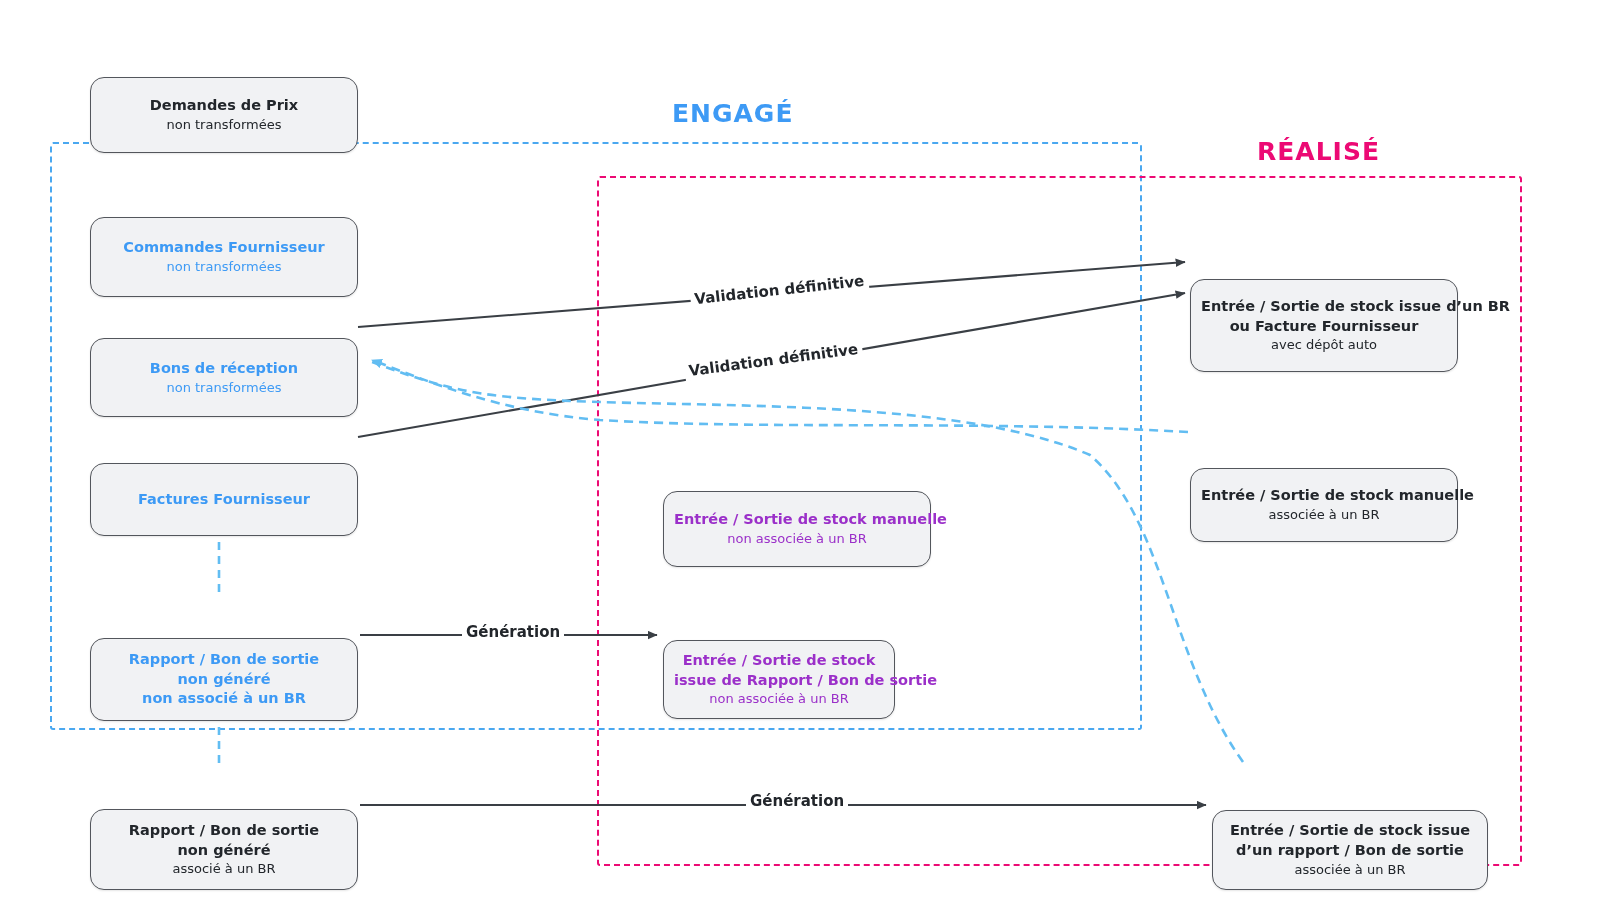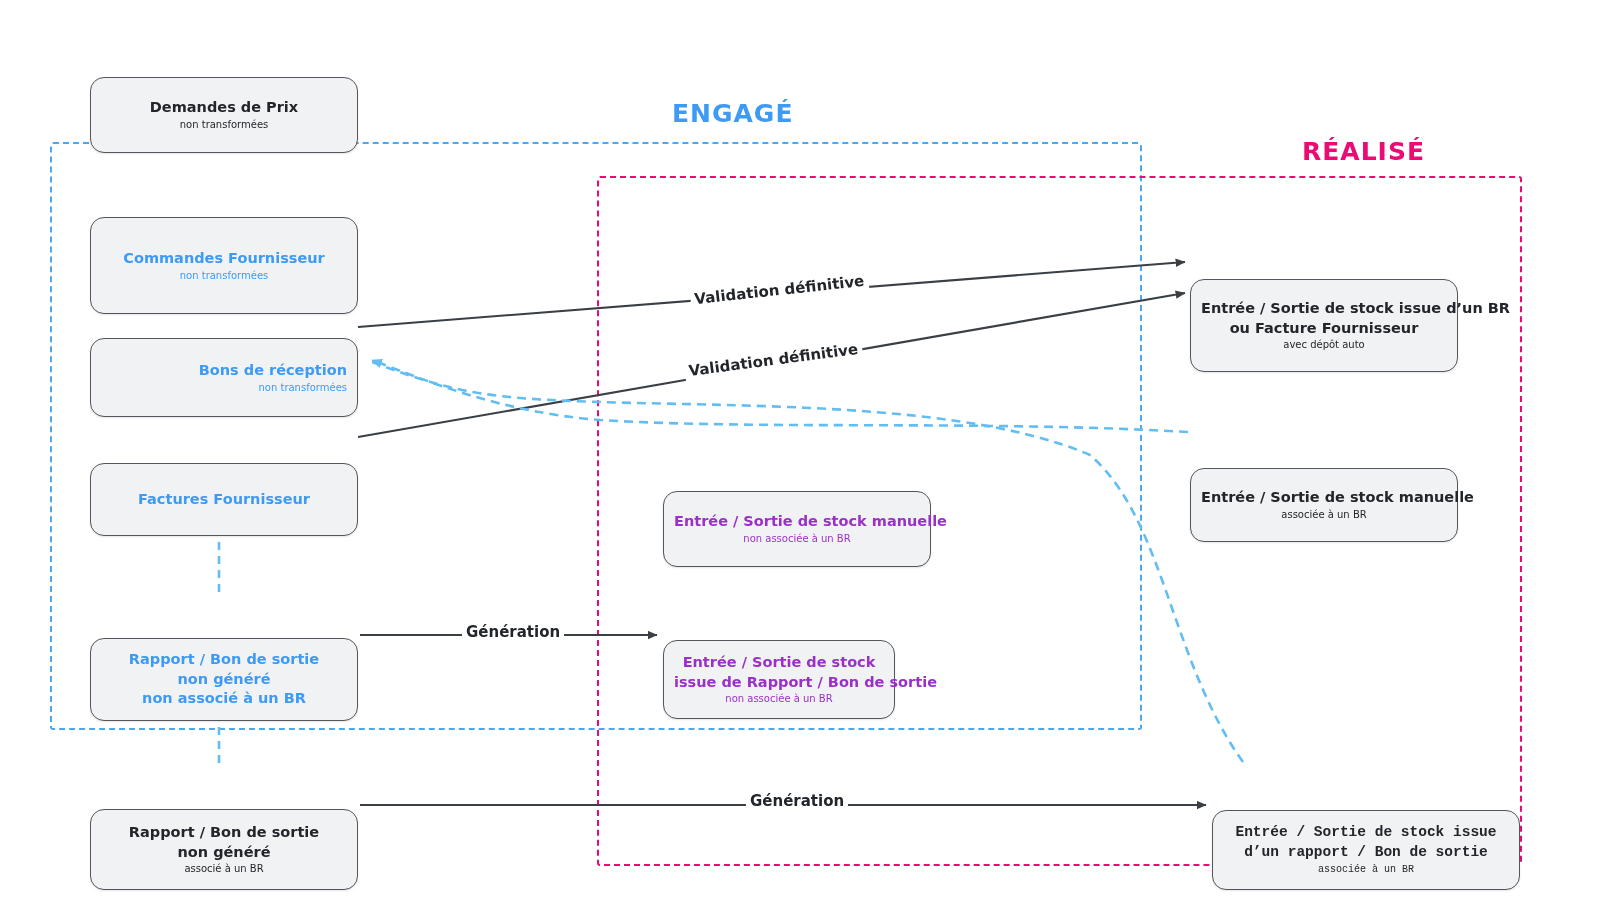--- a/index.html
+++ b/index.html
@@ -18,53 +18,53 @@
   }
   .group-realise{
     left:597px;top:176px;width:925px;height:690px;
     border:2px dashed #ec0a74;border-radius:3px;
   }
   .group-title{
     position:absolute;font-weight:bold;letter-spacing:1px;
     font-size:25px;white-space:nowrap;
   }
   .title-engage{left:672px;top:99px;color:#3d9af5;}
-  .title-realise{left:1302px;top:137px;color:#ec0a74;}
+  .title-realise{left:1257px;top:137px;color:#ec0a74;}
 
   
   .node{
     position:absolute;box-sizing:border-box;
     background:#f1f2f4;border:1.6px solid #53565c;border-radius:14px;
     display:flex;align-items:center;justify-content:center;
     text-align:center;line-height:1.36;
     box-shadow:0 1px 2px rgba(0,0,0,.10);
     padding:4px 10px;
     margin-top:44px;
   }
   .node .txt{width:100%;}
   .ln{display:block;white-space:nowrap;}
   .b{font-weight:bold;}
   .dark{color:#22262b;}
   .blue{color:#3d9af5;}
   .purple{color:#9b30c9;}
   .f15{font-size:14.5px;}
-  .f14{font-size:10px;}
+  .f14{font-size:13px;}
 
   
   #n-demandes   {left:90px; top:33px;  width:268px;height:76px;}
-  #n-commandes  {left:90px; top:173px; width:268px;height:97px;}
-  #n-bons       {left:90px; top:294px; width:268px;height:79px;text-align:right;}
+  #n-commandes  {left:90px; top:173px; width:268px;height:80px;}
+  #n-bons       {left:90px; top:294px; width:268px;height:79px;}
   #n-factures   {left:90px; top:419px; width:268px;height:73px;justify-content:flex-end;}
   #n-rapport-na {left:90px; top:594px; width:268px;height:83px;}
   #n-rapport-a  {left:90px; top:765px; width:268px;height:81px;}
   #n-es-manuelle-na{left:663px;top:447px;width:268px;height:76px;}
   #n-es-rapport-na {left:663px;top:596px;width:232px;height:79px;}
   #n-es-br      {left:1190px;top:235px;width:268px;height:93px;}
   #n-es-manuelle-a{left:1190px;top:424px;width:268px;height:74px;}
-  #n-es-rapport-a {left:1212px;top:766px;width:308px;height:80px;font-family:Liberation Mono, monospace;}
+  #n-es-rapport-a {left:1212px;top:766px;width:276px;height:80px;}
 
   
   .edge-label{
     position:absolute;font-size:15px;font-weight:bold;color:#22262b;
     background:#ffffff;padding:1px 4px;white-space:nowrap;
   }
   #lbl-vd1{left:690px;top:280px;transform:rotate(-6.2deg);}
   #lbl-vd2{left:684px;top:350px;transform:rotate(-7.5deg);}
   #lbl-gen1{left:462px;top:622px;}
   #lbl-gen2{left:746px;top:791px;}

